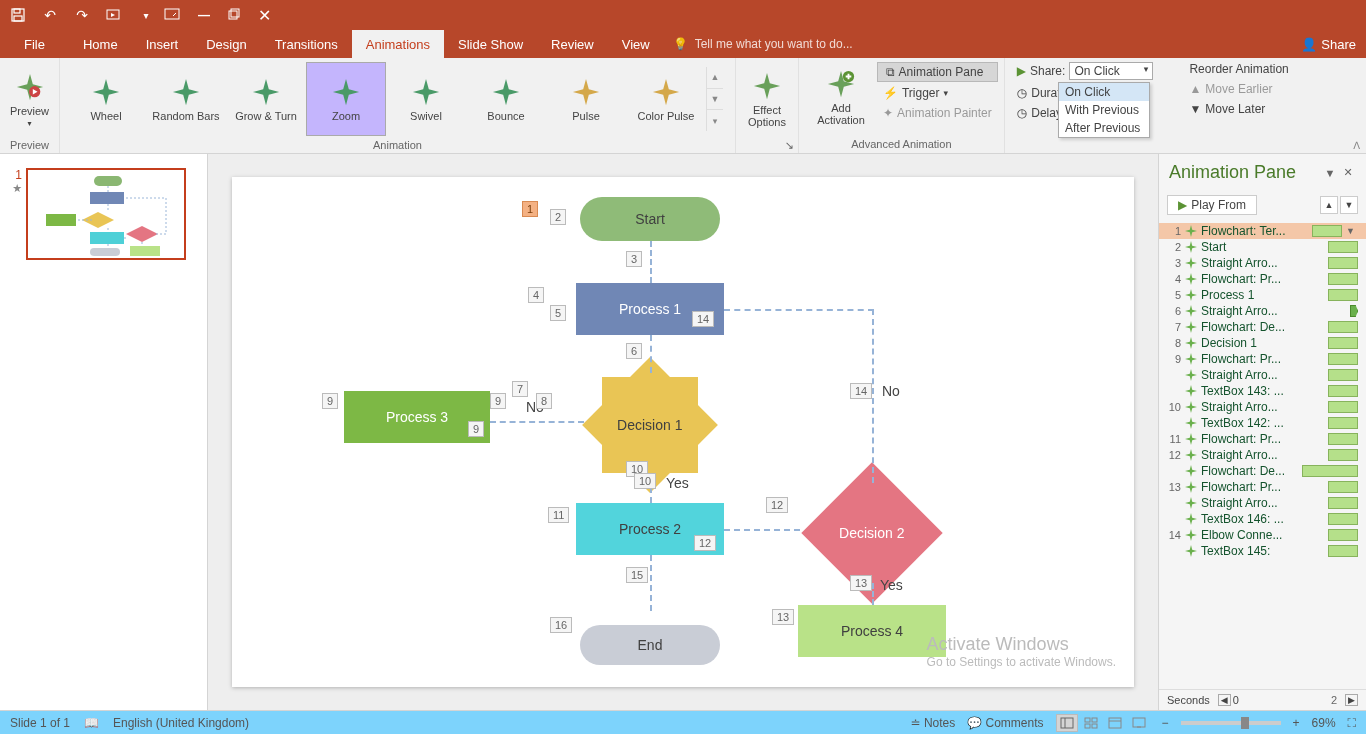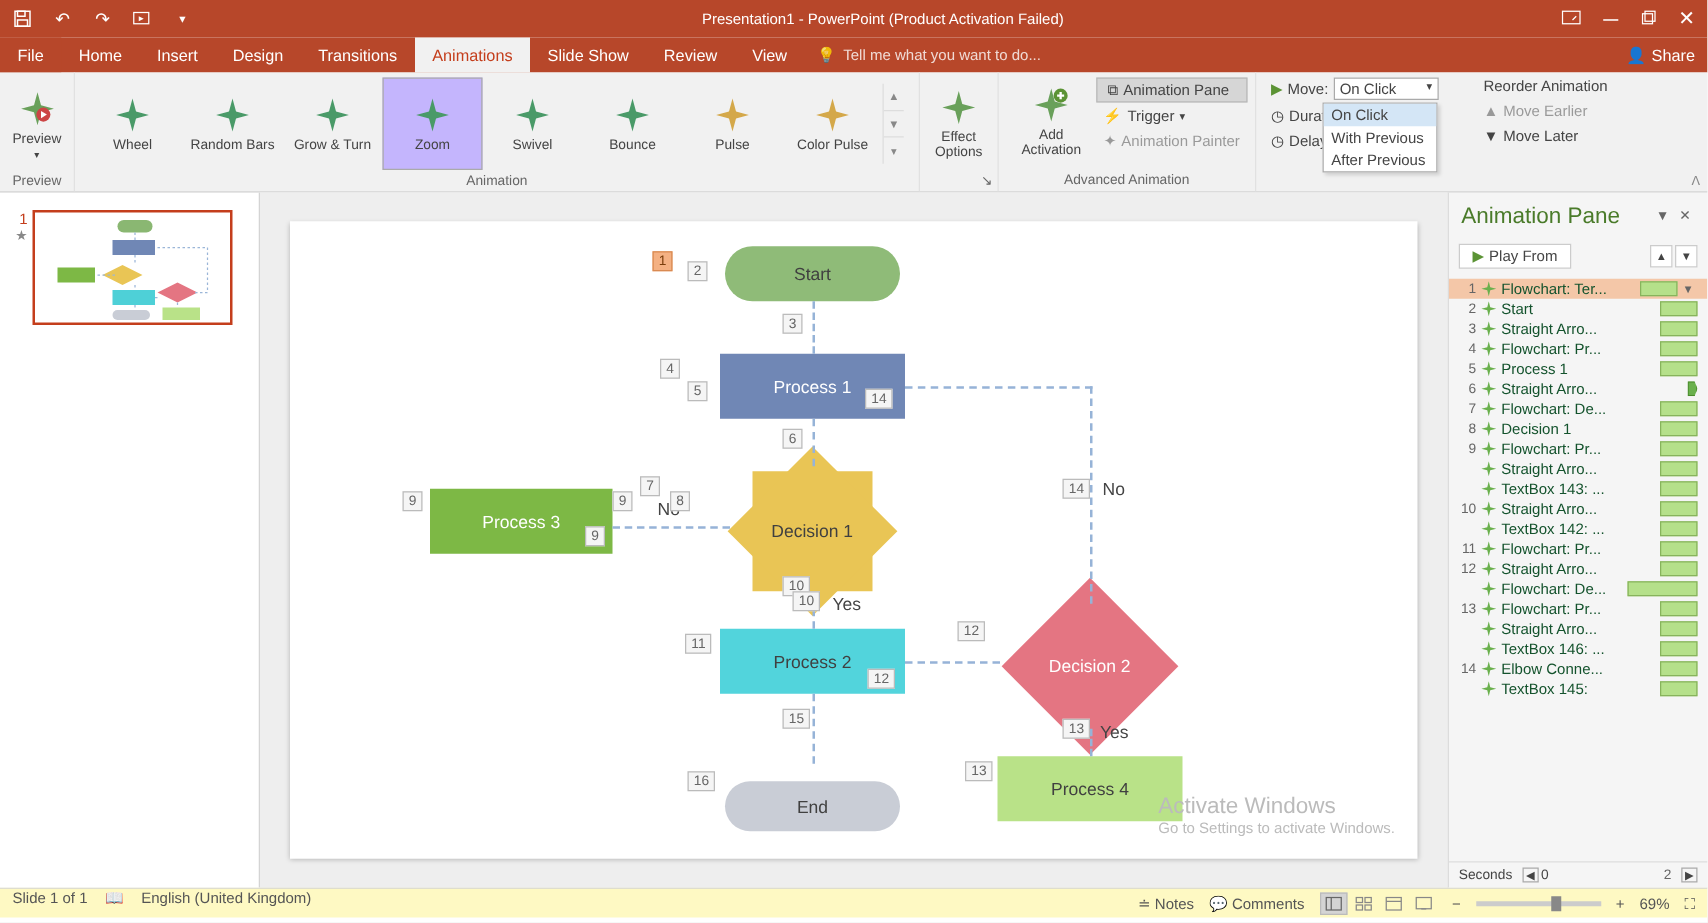--- a/index.html
+++ b/index.html
@@ -5,21 +5,21 @@
 * { margin: 0; padding: 0; box-sizing: border-box; font-family: "Segoe UI", Arial, sans-serif; }
 body { width: 1366px; height: 738px; background: #fff; overflow: hidden; font-size: 12px; color: #444; }
 
 .title-bar { height: 30px; background: #b7472a; display: flex; align-items: center; color: #fff; }
 .qat { display: flex; align-items: center; gap: 16px; padding: 0 10px; }
 .qat-icon { width: 16px; height: 16px; display: inline-flex; align-items: center; justify-content: center; color: #fff; font-size: 14px; }
 .title-center { flex: 1; text-align: center; font-size: 12px; }
 .title-right { display: flex; align-items: center; gap: 18px; padding-right: 10px; }
 
 .menu-bar { height: 28px; background: #b7472a; display: flex; align-items: center; color: #fff; font-size: 13px; }
-.menu-file { background: #b7472a; padding: 0 14px; height: 28px; display: flex; align-items: center; }
+.menu-file { background: #b7472a; padding: 0 24px; height: 28px; display: flex; align-items: center; }
 .menu-item { padding: 0 14px; height: 28px; display: flex; align-items: center; cursor: pointer; }
 .menu-item.active { background: #f1f1f1; color: #c43e1c; }
 .tell-me { display: flex; align-items: center; gap: 6px; margin-left: 10px; opacity: .8; font-size: 12px; }
 .share { margin-left: auto; margin-right: 10px; display: flex; align-items: center; gap: 4px; }
 
 .ribbon { height: 96px; background: #f1f1f1; border-bottom: 1px solid #d4d4d4; display: flex; position: relative; }
 .ribbon-group { border-right: 1px solid #e1e1e1; display: flex; flex-direction: column; }
 .ribbon-group-label { text-align: center; font-size: 11px; color: #666; height: 18px; line-height: 18px; }
 .ribbon-body { display: flex; align-items: center; padding: 4px 6px 0 6px; height: 78px; }
 .big-btn { display: flex; flex-direction: column; align-items: center; justify-content: center; width: 72px; height: 74px; gap: 2px; font-size: 11px; color: #444; }
@@ -72,21 +72,21 @@
 .anim-item.sel{background:#f4c7a8;}
 .anim-item .num{width:14px;text-align:right;color:#666;font-size:11px;}
 .anim-item .staricon{width:12px;height:12px;}
 .anim-item .label{flex:1;overflow:hidden;text-overflow:ellipsis;color:#14532d;}
 .anim-item .bar{width:30px;height:12px;background:#b5e08a;border:1px solid #87b35c;}
 .anim-item .dd{width:12px;color:#666;font-size:9px;}
 
 .seconds-row{display:flex;align-items:center;padding:4px 8px;border-top:1px solid #ddd;font-size:11px;gap:8px;}
 .seconds-row .ticks{flex:1;display:flex;justify-content:space-between;color:#666;}
 
-.status-bar{height:24px;background:#fef9c3;border-top:1px solid #d4d4d4;display:flex;padding:0 10px;font-size:12px;color:#555;gap:14px;}
+.status-bar{height:24px;background:#7dd3fc;border-top:1px solid #d4d4d4;display:flex;align-items:center;padding:0 10px;font-size:12px;color:#555;gap:14px;}
 .status-right{margin-left:auto;display:flex;align-items:center;gap:12px;}
 .view-btns{display:flex;gap:2px;}
 .view-btns div{width:22px;height:18px;border:1px solid transparent;display:flex;align-items:center;justify-content:center;}
 .view-btns div.active{background:#d4d4d4;border-color:#bbb;}
 .zoom-slider{width:100px;height:4px;background:#ccc;position:relative;}
 .zoom-slider .thumb-s{position:absolute;width:8px;height:12px;background:#888;top:-4px;left:60%;}
 
 .watermark{position:absolute;right:18px;bottom:18px;color:#bbb;font-size:18px;text-align:left;pointer-events:none;}
 .watermark small{font-size:12px;display:block;}
 </style>
@@ -105,21 +105,20 @@
     <span class="qat-icon">↶</span>
     <span class="qat-icon">↷</span>
     <span class="qat-icon">
         <svg width="16" height="14" viewBox="0 0 16 14">
           <rect x="1" y="2" width="12" height="9" fill="none" stroke="#fff"></rect>
           <path d="M5 5 L9 7 L5 9 Z" fill="#fff"></path>
         </svg>
       </span>
     <span class="qat-icon" style="font-size:10px;">▾</span>
   </div>
-  <div class="title-center">Presentation1 - PowerPoint (Product Activation Failed)</div>
   <div class="title-right">
     <span><svg width="16" height="12" viewBox="0 0 16 12" fill="none" stroke="#fff">
           <rect x="1" y="1" width="14" height="10"></rect>
           <path d="M9 8 L12 5"></path>
         </svg></span>
     <span style="font-weight:bold;">—</span>
     <span><svg width="12" height="12" viewBox="0 0 12 12" fill="none" stroke="#fff">
           <rect x="1" y="3" width="8" height="8"></rect>
           <rect x="3" y="1" width="8" height="8"></rect>
         </svg></span>
@@ -285,21 +284,21 @@
           </div>
       </div>
     </div>
     <div class="ribbon-group-label">Advanced Animation</div>
   </div>
 
   <div class="ribbon-group" style="border-right:none;">
     <div class="ribbon-body adv-group" style="flex-direction:column;align-items:flex-start;gap:2px;padding-top:2px;">
       <div class="adv-row">
           <span style="color:#5b9334;">▶</span>
-          <span>Move:</span>
+          <span>Share:</span>
         <div style="width:84px;border:1px solid #aaa;background:#fff;padding:1px 4px;display:flex;justify-content:space-between;">
             <span>On Click</span>
             <span style="font-size:9px;">▾</span>
           </div>
       </div>
       <div class="adv-row">
           <span>◷</span>
           <span>Duration:</span>
         </div>
       <div class="adv-row">

